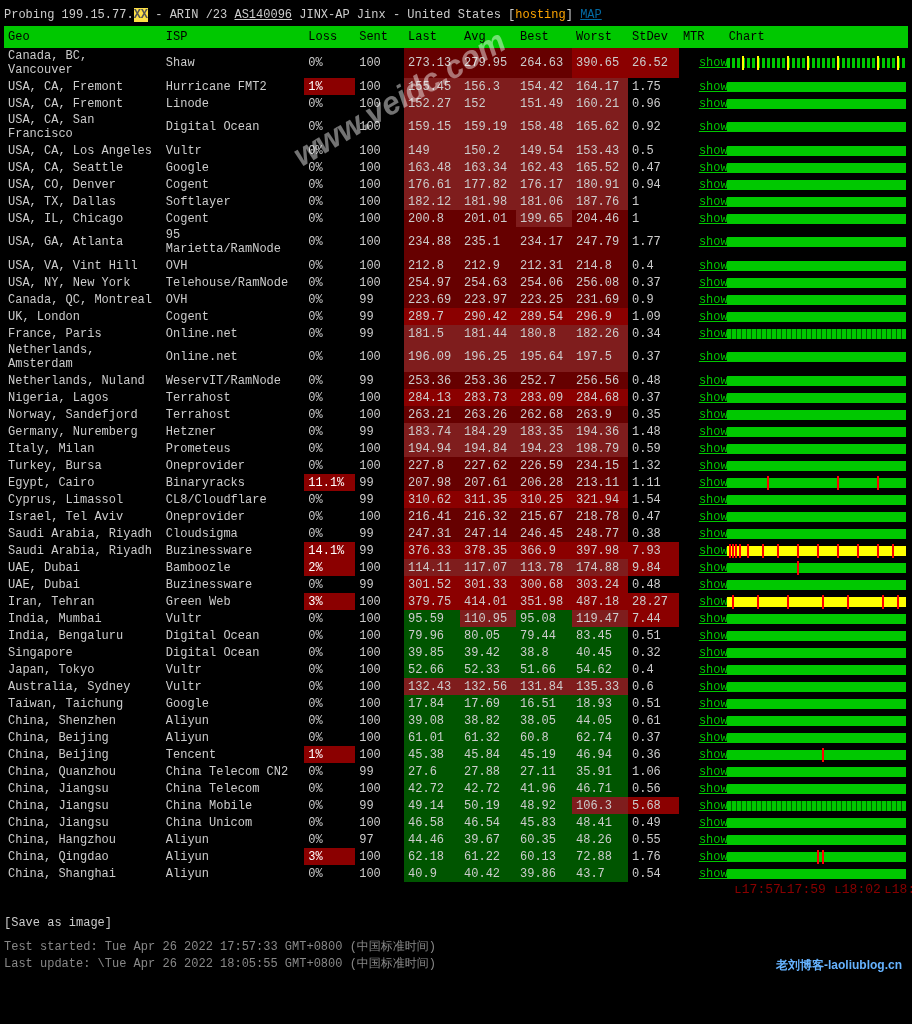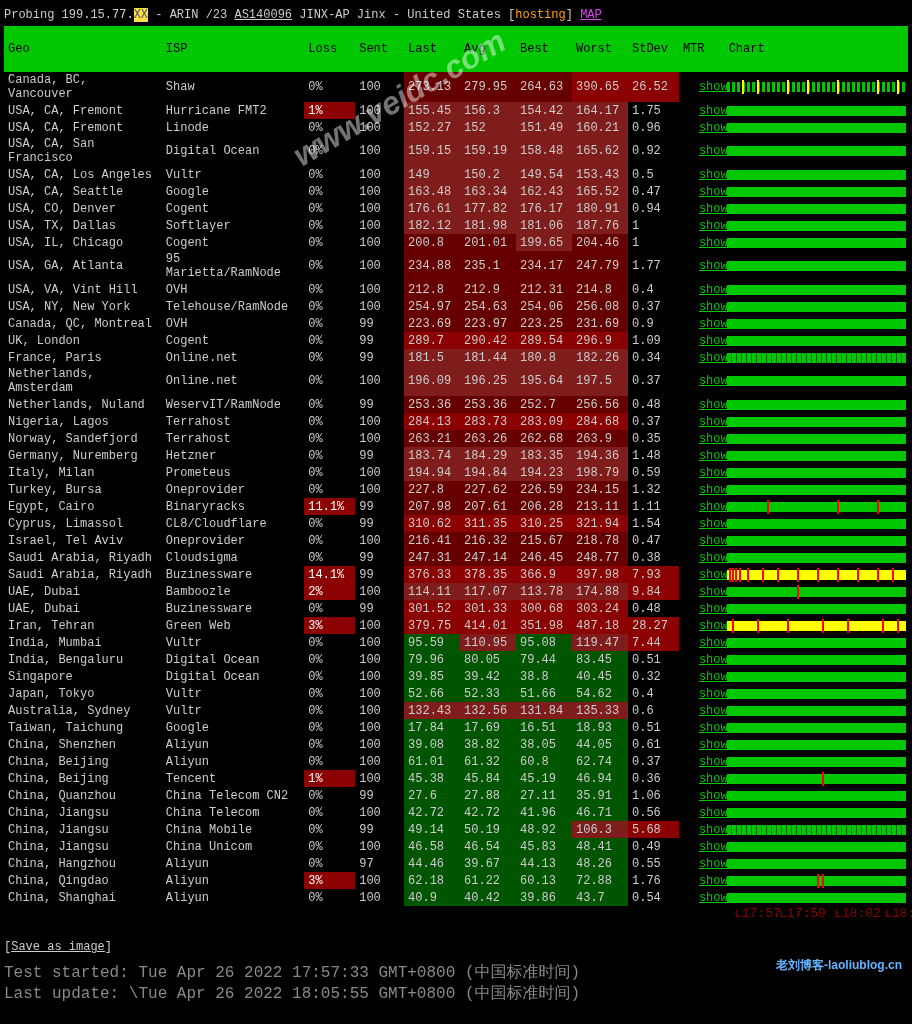--- a/index.html
+++ b/index.html
@@ -10,57 +10,57 @@
     font-size: 12px;
     width: 912px;
     height: 1024px;
     overflow: hidden;
     padding: 8px 4px;
     position: relative;
   }
   .header-line { color: #ccc; margin-bottom: 4px; }
   .header-line .hosting { color: #ffa500; }
   .header-line .asn { text-decoration: underline; }
-  .header-line .map { text-decoration: underline; color: #d946ef; }
+  .header-line .map { text-decoration: underline; color: #0369a1; }
   table { border-collapse: collapse; width: 100%; table-layout: fixed; }
-  th { background: #00c800; color: #000; text-align: left; padding: 16px 4px; font-weight: normal; }
+  th { background: #00c800; color: #000; text-align: left; padding: 4px 4px; font-weight: normal; }
   td { padding: 1px 4px; vertical-align: middle; color: #ccc; height: 17px; }
   td.show a { color: #00c800; text-decoration: underline; cursor: pointer; margin-left: 16px; }
   .loss-bad { background: #8b0000; color: #fff; }
   .cell-green { background: #005500; }
   .cell-dgreen { background: #7f1d1d; }
   .cell-red { background: #8b0000; }
   .cell-dred { background: #660000; }
   .chart-cell { padding: 0 2px; }
   .chart-bar { height: 10px; background: #00c800; position: relative; }
   .chart-bar.yellow { background: #ffff00; }
   .chart-bar .tick-red { position: absolute; top: -2px; width: 2px; height: 14px; background: #ff0000; }
   .chart-bar .tick-yellow { position: absolute; top: -2px; width: 2px; height: 14px; background: #ffff00; }
   .chart-axis { color: #8b0000; font-size: 13px; position: absolute; }
-  .save-link { text-decoration: underline; color: #ccc; display: inline-block; margin-top: 8px; }
-  .footer { color: #888; margin-top: 8px; font-size: 16px; }
+  .save-link { color: #ccc; display: inline-block; margin-top: 8px; }
+  .footer { color: #888; margin-top: 8px; font-size: 12px; }
   .watermark-blog { position: absolute; right: 10px; bottom: 50px; color: #66b3ff; font-size: 12px; font-weight: bold; font-family: sans-serif; }
   .watermark-url { 
     position: absolute; 
     left: 280px; 
     top: 80px; 
     color: rgba(255,255,255,0.45); 
     font-size: 32px; 
     font-weight: bold;
     font-style: italic;
     transform: rotate(-30deg);
     pointer-events: none;
     font-family: sans-serif;
   }
 </style>
 </head>
 <body>
 
 <div class="header-line">
-  <span>Probing 199.15.77.</span><span style="background:#fde047;color:#555;">XX</span><span> - ARIN /23 </span><span class="asn">AS140096</span><span> JINX-AP Jinx - United States [</span><span class="hosting">hosting</span><span>] </span><span class="map">MAP</span>
+  <span>Probing 199.15.77.</span><span style="background:#fde047;color:#555;font-weight:bold;">XX</span><span> - ARIN /23 </span><span class="asn">AS140096</span><span> JINX-AP Jinx - United States [</span><span class="hosting">hosting</span><span>] </span><span class="map">MAP</span>
 </div>
 
 <table>
   <colgroup>
     <col style="width:155px">
       <col style="width:140px">
       <col style="width:50px">
     <col style="width:48px">
       <col style="width:55px">
       <col style="width:55px">
@@ -769,21 +769,21 @@
           <div class="chart-bar"></div>
         </td>
       </tr>
       <tr>
         <td>China, Hangzhou</td>
         <td>Aliyun</td>
         <td>0%</td>
         <td>97</td>
         <td class="cell-green">44.46</td>
         <td class="cell-green">39.67</td>
-        <td class="cell-green">44.13</td>
+        <td class="cell-green">60.35</td>
         <td class="cell-green">48.26</td>
         <td>0.55</td>
         <td class="show"><a>show</a></td>
         <td class="chart-cell">
           <div class="chart-bar"></div>
         </td>
       </tr>
       <tr>
         <td>China, Qingdao</td>
         <td>Aliyun</td>

